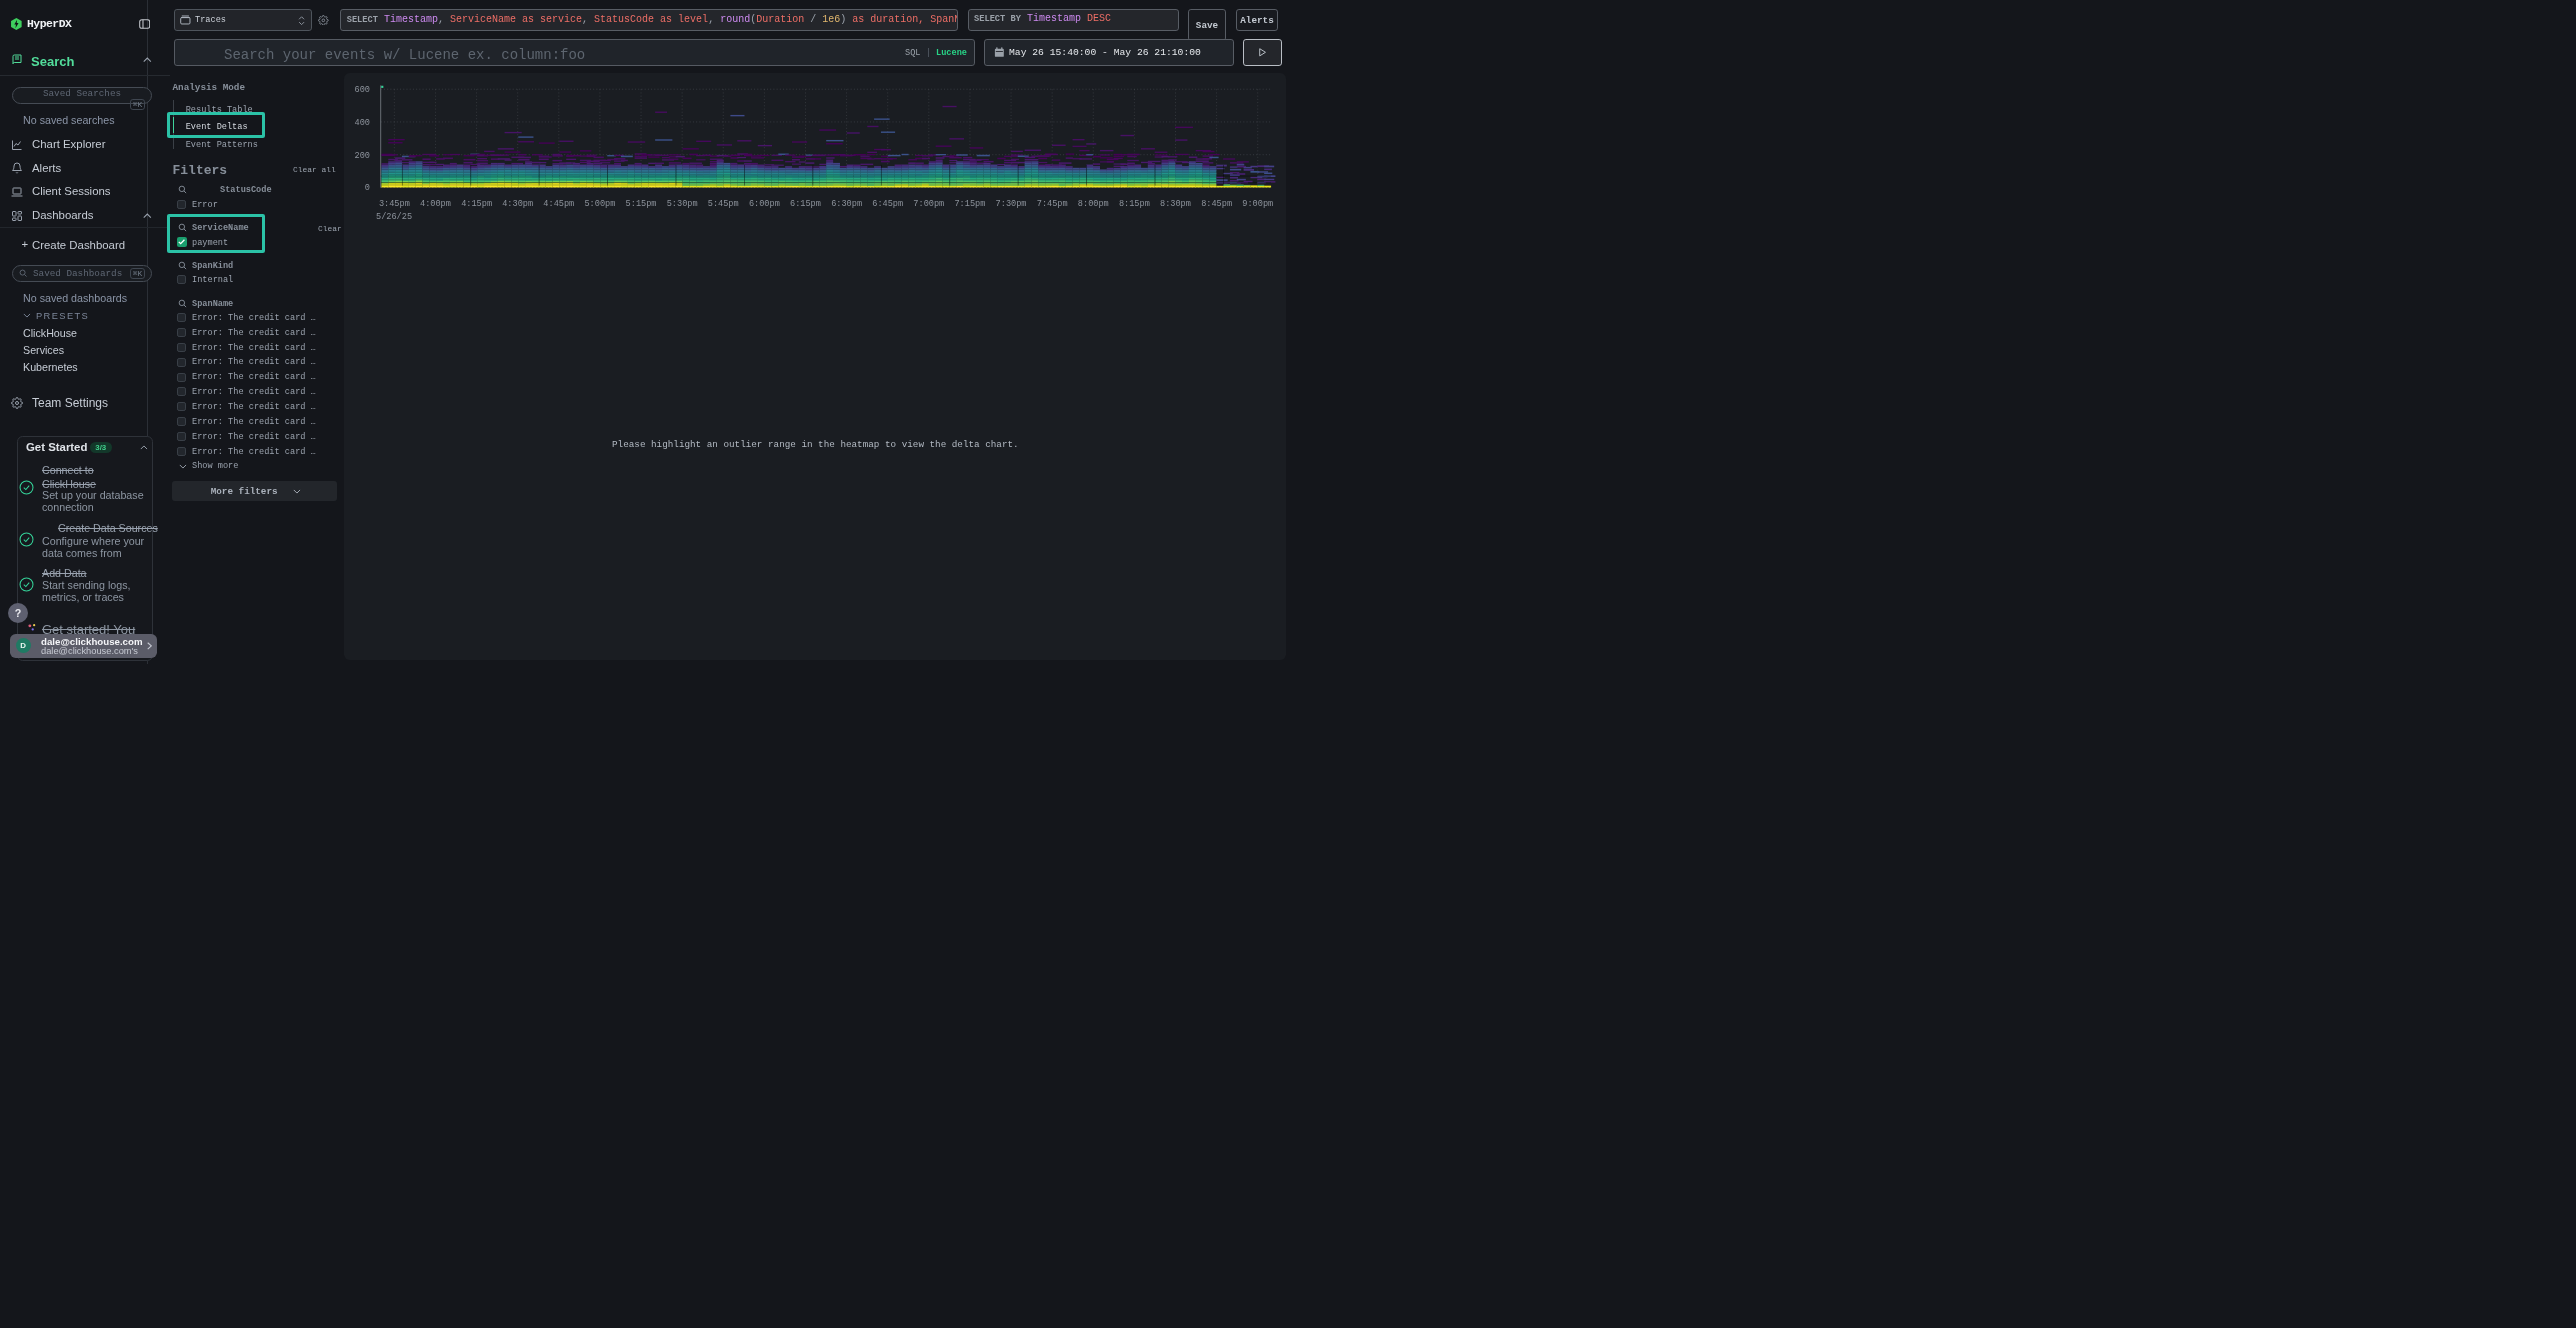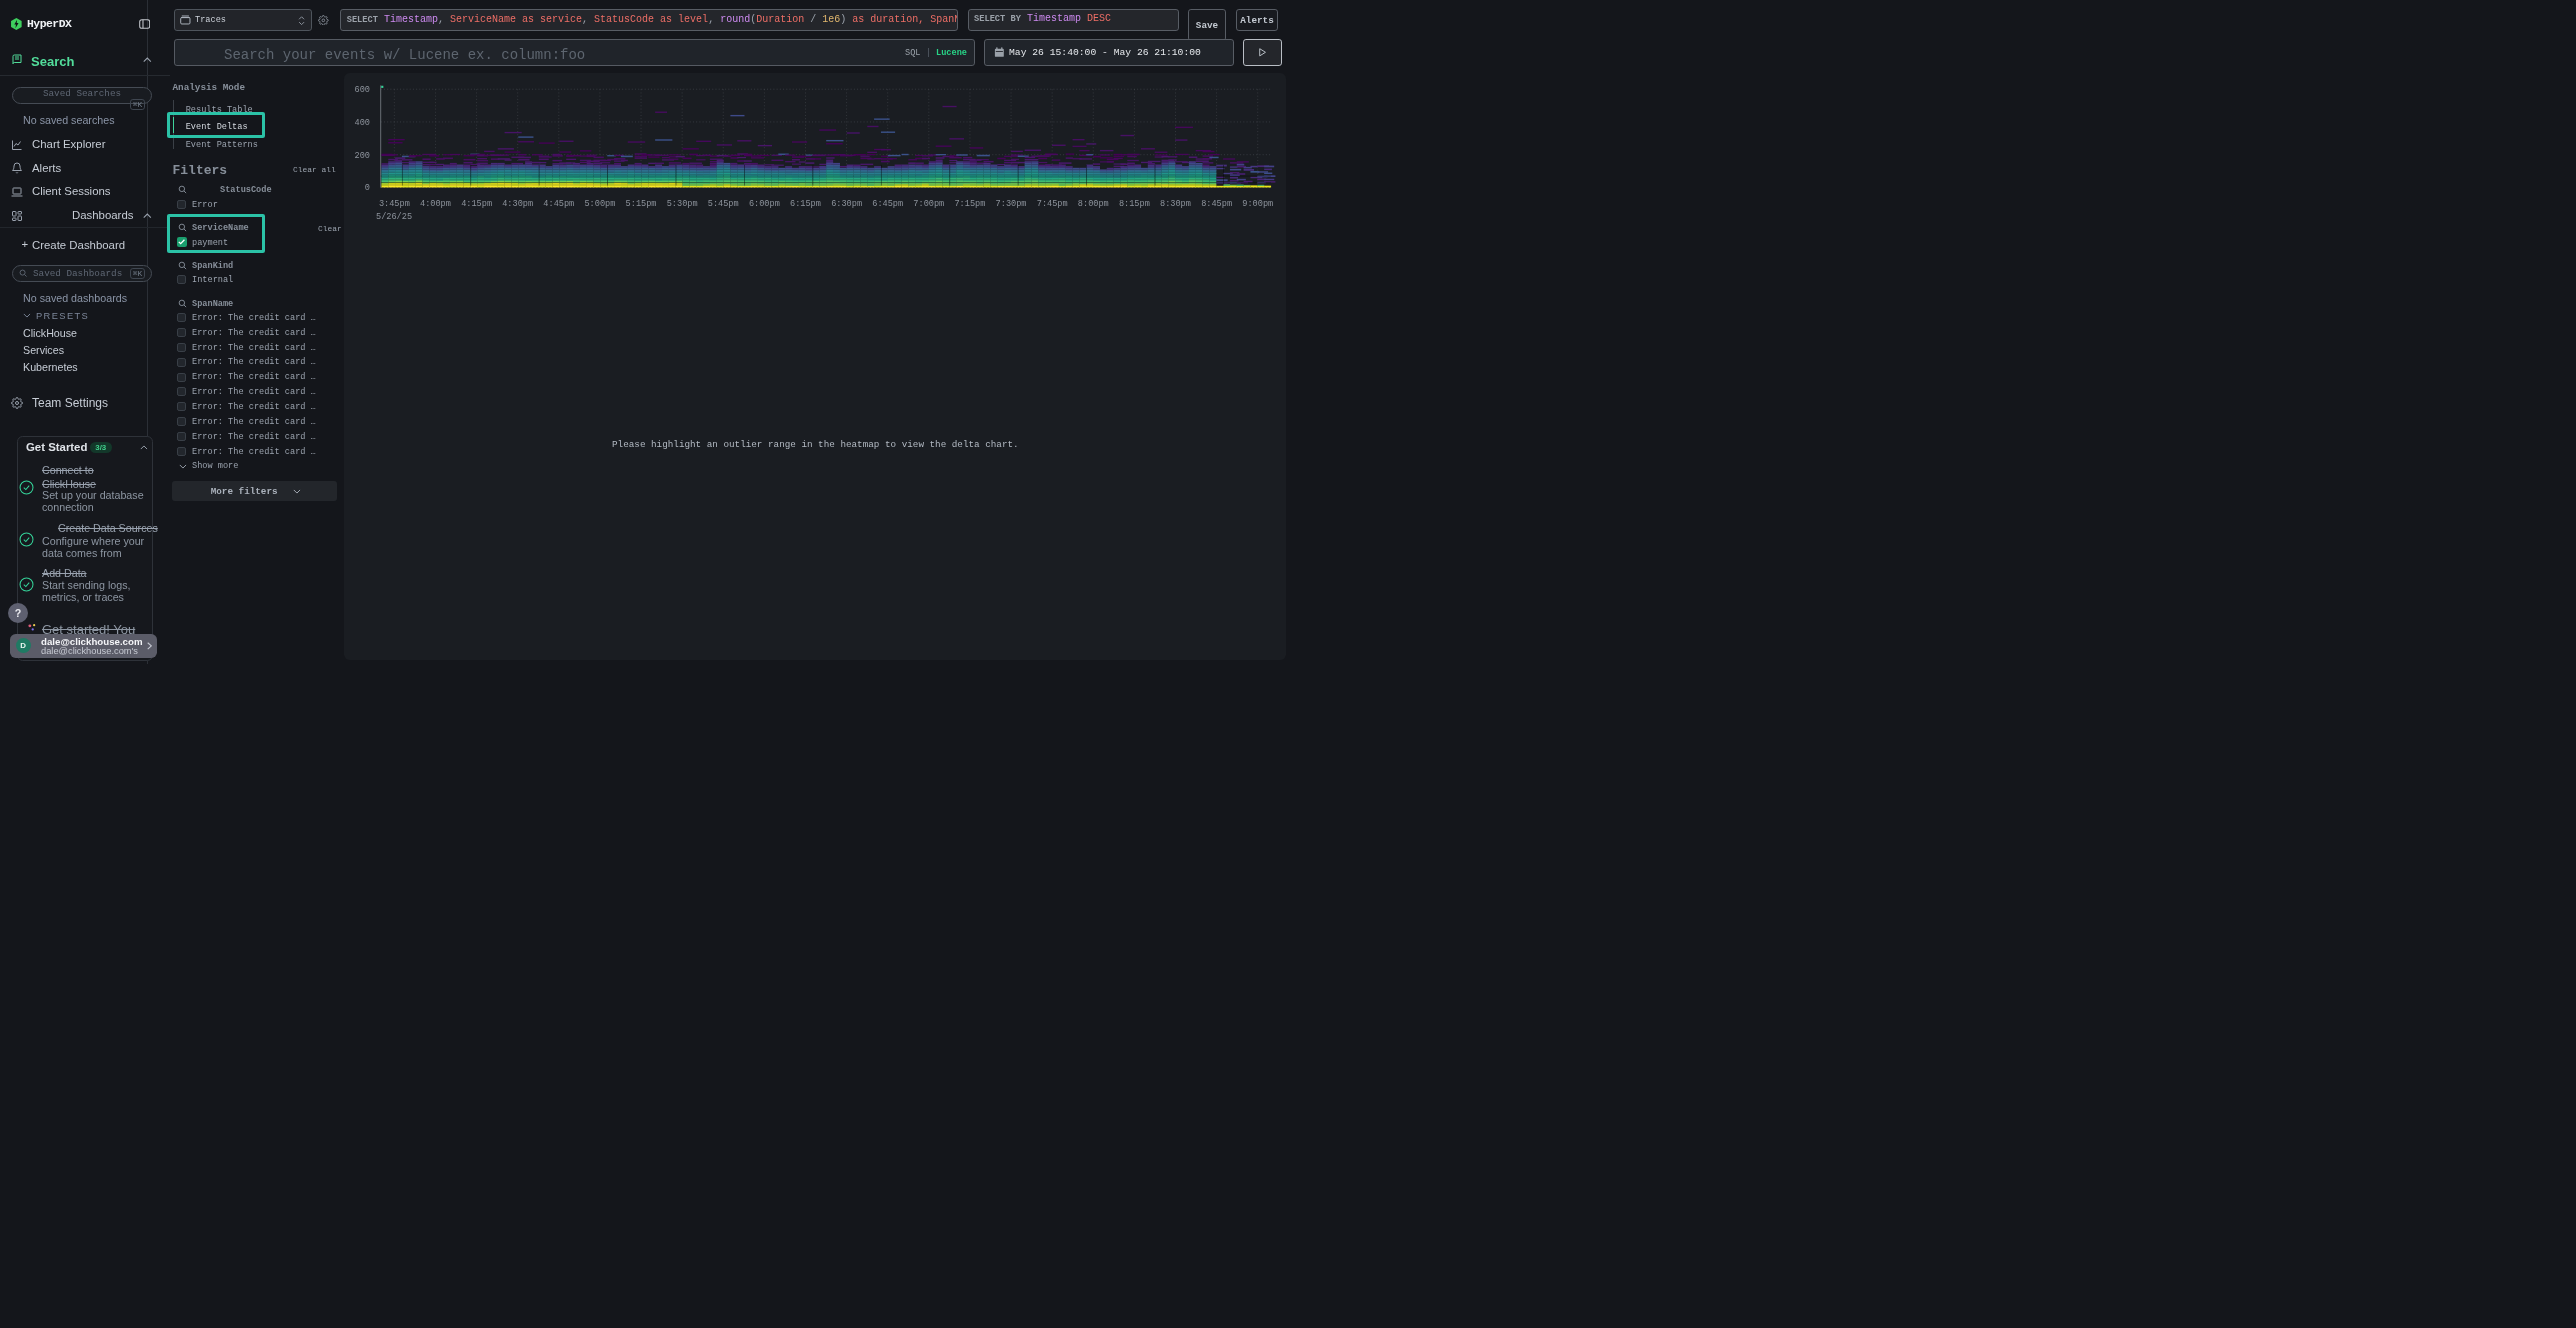--- a/index.html
+++ b/index.html
@@ -81,21 +81,21 @@
       <rect x="4" y="4" width="16" height="12" rx="1"></rect>
       <line x1="1" y1="20" x2="23" y2="20"></line>
     </svg>
   <div class="navitem" style="top:185px;">Client Sessions</div>
   <svg class="abs" style="left:11.4px; top:210px;" width="12" height="12" viewBox="0 0 24 24" fill="none" stroke="#9aa2ae" stroke-width="2">
       <rect x="3" y="3" width="7" height="9" rx="1"></rect>
       <rect x="14" y="3" width="7" height="5" rx="1"></rect>
       <rect x="14" y="12" width="7" height="9" rx="1"></rect>
       <rect x="3" y="16" width="7" height="5" rx="1"></rect>
     </svg>
-  <div class="navitem" style="top:209px;margin-left:40px;">Dashboards</div>
+  <div class="navitem" style="top:209px;">Dashboards</div>
   <svg class="abs" style="left:143px; top:213px;" width="8.6" height="5.7" viewBox="0 0 12 8" fill="none" stroke="#9aa2ae" stroke-width="1.5">
       <polyline points="1,6.5 6,1.5 11,6.5"></polyline>
     </svg>
 
   <div class="abs sans" style="left:21.5px; top:238px; font-size:11.4px; color:#c6ccd5;">+</div>
   <div class="navitem" style="top:239px;">Create Dashboard</div>
 
   <div class="pill" style="top:265px;">
     <svg width="8.6" height="8.6" viewBox="0 0 24 24" fill="none" stroke="#636c79" stroke-width="2.4" style="margin-right:5px;">
         <circle cx="10" cy="10" r="7"></circle>

